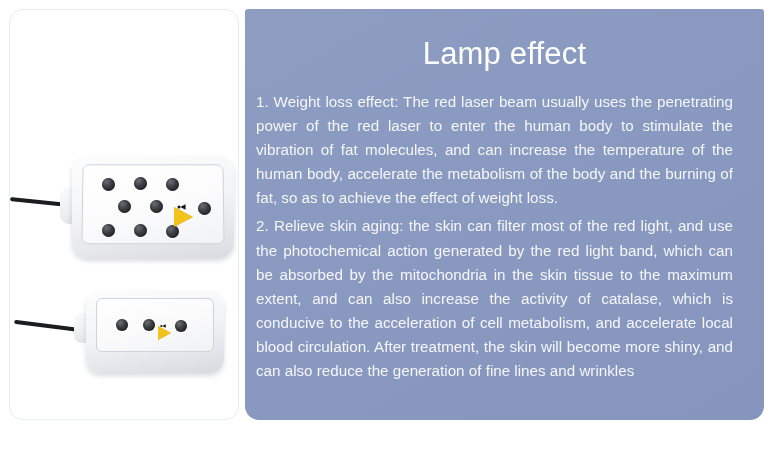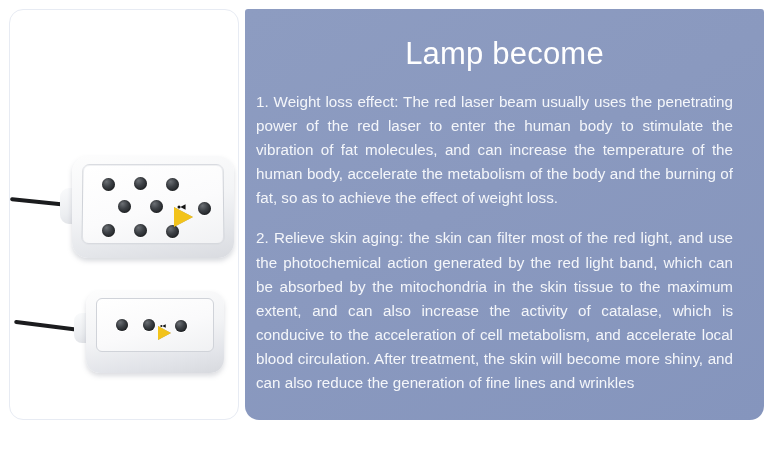--- a/index.html
+++ b/index.html
@@ -166,21 +166,21 @@
     left:11px; top:81px;
     width:477px;
     color:#f4f6fa;
     font-size:15.2px;
     line-height:24.1px;
     text-align:justify;
     text-justify:inter-word;
     hyphens:none;
   }
   .panel-body p{margin:0;}
-  .panel-body p + p{margin-top:16px;}
+  .panel-body p + p{margin-top:4px;}
 </style>
 </head>
 <body>
 
 <div class="page">
 
   <div class="left-panel">
 
     <div class="device-large">
       <div class="dev-lg-cable"></div>
@@ -224,20 +224,20 @@
         <svg class="warn-sym sm" viewBox="0 0 10 9">
           <circle cx="2.2" cy="4.5" r="1.7" fill="#141414"></circle>
           <path d="M3.6 4.5 L9.6 1.4 L9.6 7.6 Z" fill="#141414"></path>
         </svg>
       </div>
     </div>
 
   </div>
 
   <div class="right-panel">
-    <div class="panel-title">Lamp become</div>
+    <div class="panel-title">Lamp effect</div>
     <div class="panel-body">
       <p>1. Weight loss effect: The red laser beam usually uses the penetrating power of the red laser to enter the human body to stimulate the vibration of fat molecules, and can increase the temperature of the human body, accelerate the metabolism of the body and the burning of fat, so as to achieve the effect of weight loss.</p>
       <p>2. Relieve skin aging: the skin can filter most of the red light, and use the photochemical action generated by the red light band, which can be absorbed by the mitochondria in the skin tissue to the maximum extent, and can also increase the activity of catalase, which is conducive to the acceleration of cell metabolism, and accelerate local blood circulation. After treatment, the skin will become more shiny, and can also reduce the generation of fine lines and wrinkles</p>
     </div>
   </div>
 
 </div>
 
 </body></html>

